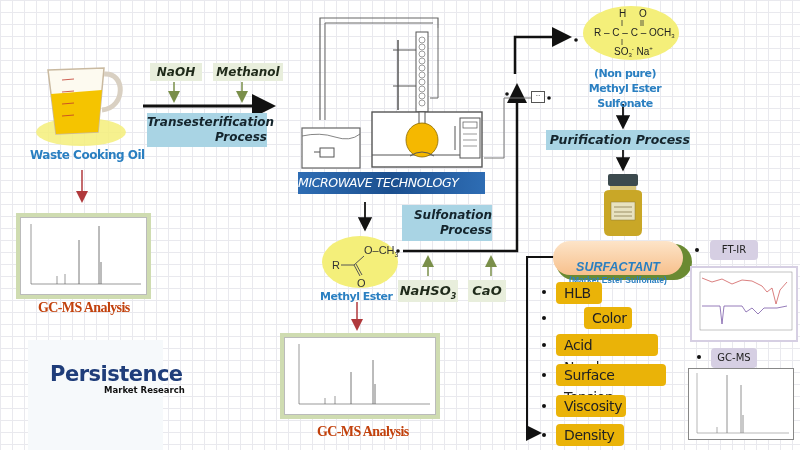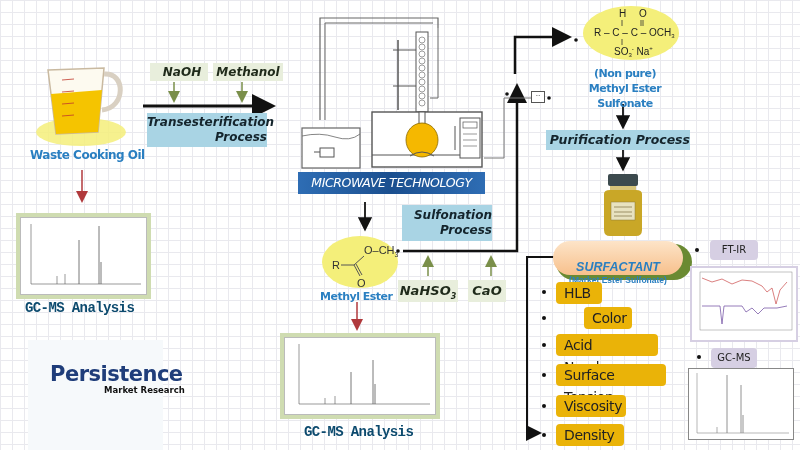--- a/index.html
+++ b/index.html
@@ -15,21 +15,21 @@
   .abs { position:absolute; }
   .lbl-blue { color:#2a7fc1; font-weight:bold; font-family:"DejaVu Sans", sans-serif; letter-spacing:-0.5px; }
   .reagent {
     background:#e8eedc; color:#1f2a1a; font-weight:bold; font-style:italic;
     font-family:"DejaVu Sans", sans-serif; text-align:center;
   }
   .process {
     background:#a9d4e4; color:#14242c; font-weight:bold; font-style:italic;
     font-family:"DejaVu Sans", sans-serif; text-align:right; line-height:15px;
   }
-  .gcms-title { font-family:Liberation Mono, monospace; font-weight:bold; color:#0c4a6e; letter-spacing:-0.6px; }
+  .gcms-title { font-family:Liberation Serif, serif; font-weight:bold; color:#c2410c; letter-spacing:-0.6px;margin-left:13px; }
   .chart-frame { background:#cfdcb1; padding:4px; box-sizing:border-box; }
   .chart-inner { background:#fff; width:100%; height:100%; box-sizing:border-box; border:1px solid #bbb; }
   .prop {
     background:#eab308; color:#222; font-family:"DejaVu Sans", sans-serif;
     font-size:14px; border-radius:4px; padding:0 8px; height:22px; line-height:22px;
     box-sizing:border-box; letter-spacing:-0.4px;
   }
   .tag {
     background:#d6cfe3; color:#222; font-family:"DejaVu Sans", sans-serif;
     font-size:10px; border-radius:4px; text-align:center; height:20px; line-height:20px;
@@ -99,21 +99,21 @@
   <path d="M64,14 C86,12 86,48 62,50" fill="none" stroke="#d9d0c2" stroke-width="5"></path>
   <g stroke="#c0392b" stroke-width="0.8">
       <line x1="22" y1="20" x2="34" y2="19"></line>
       <line x1="22" y1="32" x2="34" y2="31"></line>
       <line x1="22" y1="44" x2="34" y2="43"></line>
       <line x1="22" y1="56" x2="34" y2="55"></line>
     </g>
 </svg>
 <div class="abs lbl-blue" style="left:30px;top:148px;font-size:12px;">Waste Cooking Oil</div>
 
-<div class="abs reagent" style="left:150px;top:63px;width:52px;height:18px;font-size:12px;line-height:18px;padding-left:6px;">NaOH</div>
+<div class="abs reagent" style="left:150px;top:63px;width:52px;height:18px;font-size:12px;line-height:18px;">NaOH</div>
 <div class="abs reagent" style="left:213px;top:63px;width:70px;height:18px;font-size:12px;line-height:18px;">Methanol</div>
 <div class="abs process" style="left:147px;top:113px;width:120px;height:34px;font-size:12px;padding-top:2px;box-sizing:border-box;">
   <div>Transesterification</div>
   <div>Process</div>
 </div>
 
 <div class="abs chart-frame" style="left:16px;top:213px;width:135px;height:86px;">
   <div class="chart-inner">
     <svg width="125" height="76">
       <line x1="10" y1="66" x2="120" y2="66" stroke="#555" stroke-width="0.6"></line>
@@ -167,21 +167,21 @@
   <rect x="173" y="112" width="14" height="6" fill="#fff" stroke="#555" stroke-width="0.7"></rect>
   <line x1="173" y1="124" x2="187" y2="124" stroke="#555" stroke-width="0.6"></line>
   <line x1="173" y1="130" x2="187" y2="130" stroke="#555" stroke-width="0.6"></line>
   <line x1="173" y1="136" x2="187" y2="136" stroke="#555" stroke-width="0.6"></line>
   <line x1="165" y1="116" x2="165" y2="140" stroke="#555" stroke-width="1"></line>
 
   <rect x="129" y="102" width="6" height="12" fill="#fff" stroke="#555"></rect>
   <ellipse cx="132" cy="130" rx="16" ry="17" fill="#f5b800" stroke="#8a6a00" stroke-width="0.8"></ellipse>
   <path d="M120,146 Q132,138 144,146" fill="none" stroke="#555" stroke-width="1"></path>
 </svg>
-<div class="abs" style="left:298px;top:172px;width:187px;height:22px;background:linear-gradient(90deg,#2e6db4,#1b4f8f 50%,#2e6db4);color:#fff;font-style:italic;font-family:'DejaVu Sans',sans-serif;font-size:12.5px;line-height:22px;text-align:center;letter-spacing:-0.4px;">MICROWAVE TECHNOLOGY</div>
+<div class="abs" style="left:298px;top:172px;width:187px;height:22px;background:linear-gradient(90deg,#2e6db4,#1b4f8f 50%,#2e6db4);color:#fff;font-style:italic;font-family:'DejaVu Sans',sans-serif;font-size:12.5px;line-height:22px;letter-spacing:-0.4px;">MICROWAVE TECHNOLOGY</div>
 
 <div class="abs" style="left:531px;top:91px;width:12px;height:10px;border:1px solid #555;background:#fff;font-size:7px;line-height:8px;text-align:center;color:#333;">··</div>
 
 <div class="abs" style="left:322px;top:236px;width:76px;height:52px;border-radius:50%;background:#f4ef7a;"></div>
 <svg class="abs" style="left:324px;top:236px;" width="80" height="56">
   <text x="8" y="33" font-size="11" fill="#333">R</text>
   <line x1="17" y1="29" x2="30" y2="29" stroke="#555" stroke-width="1"></line>
   <line x1="30" y1="29" x2="40" y2="20" stroke="#555" stroke-width="1"></line>
   <line x1="30" y1="29" x2="36" y2="40" stroke="#555" stroke-width="1"></line>
   <line x1="32" y1="28" x2="38" y2="39" stroke="#555" stroke-width="1"></line>

